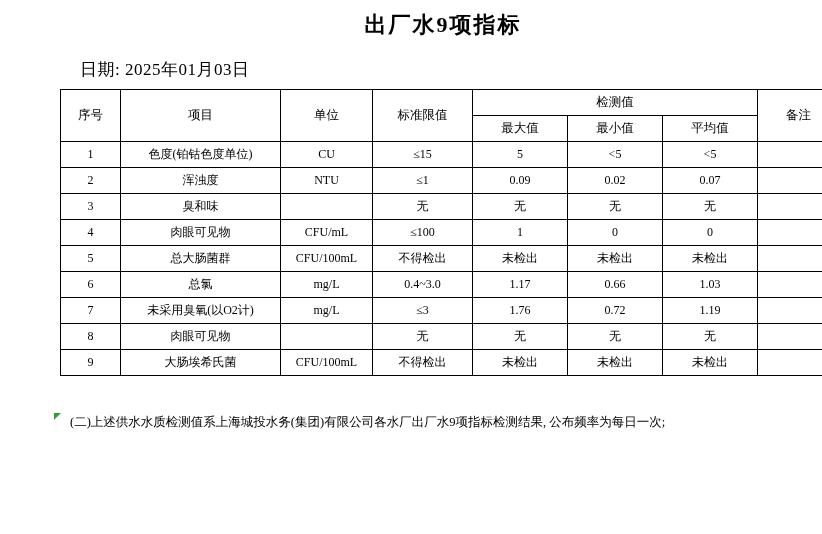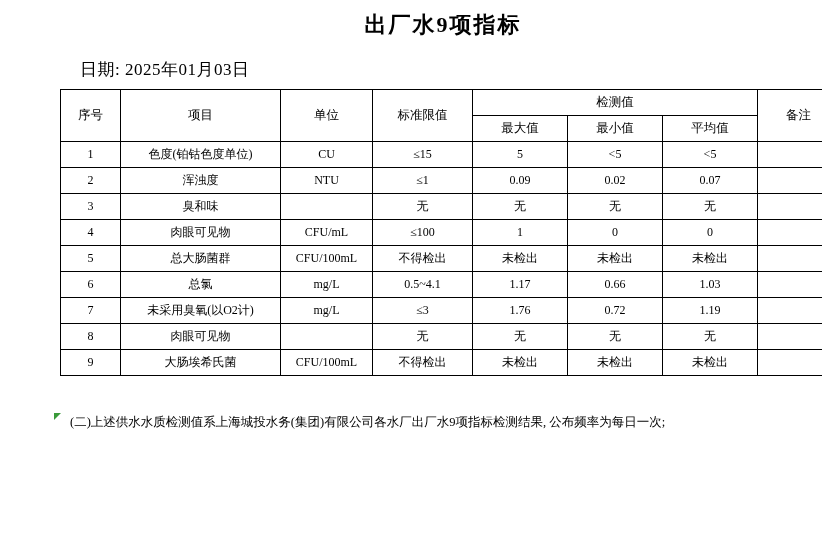--- a/index.html
+++ b/index.html
@@ -179,21 +179,21 @@
         <td class="left-pad">不得检出</td>
         <td>未检出</td>
         <td>未检出</td>
         <td>未检出</td>
         <td></td>
       </tr>
       <tr>
         <td>6</td>
         <td class="left-pad">总氯</td>
         <td class="left-pad small-unit">mg/L</td>
-        <td class="left-pad">0.5~4.1</td>
+        <td class="left-pad">0.4~3.0</td>
         <td>1.17</td>
         <td>0.66</td>
         <td>1.03</td>
         <td></td>
       </tr>
       <tr>
         <td>7</td>
         <td class="left-pad">未采用臭氧(以O2计)</td>
         <td class="left-pad small-unit">mg/L</td>
         <td class="left-pad">≤3</td>

